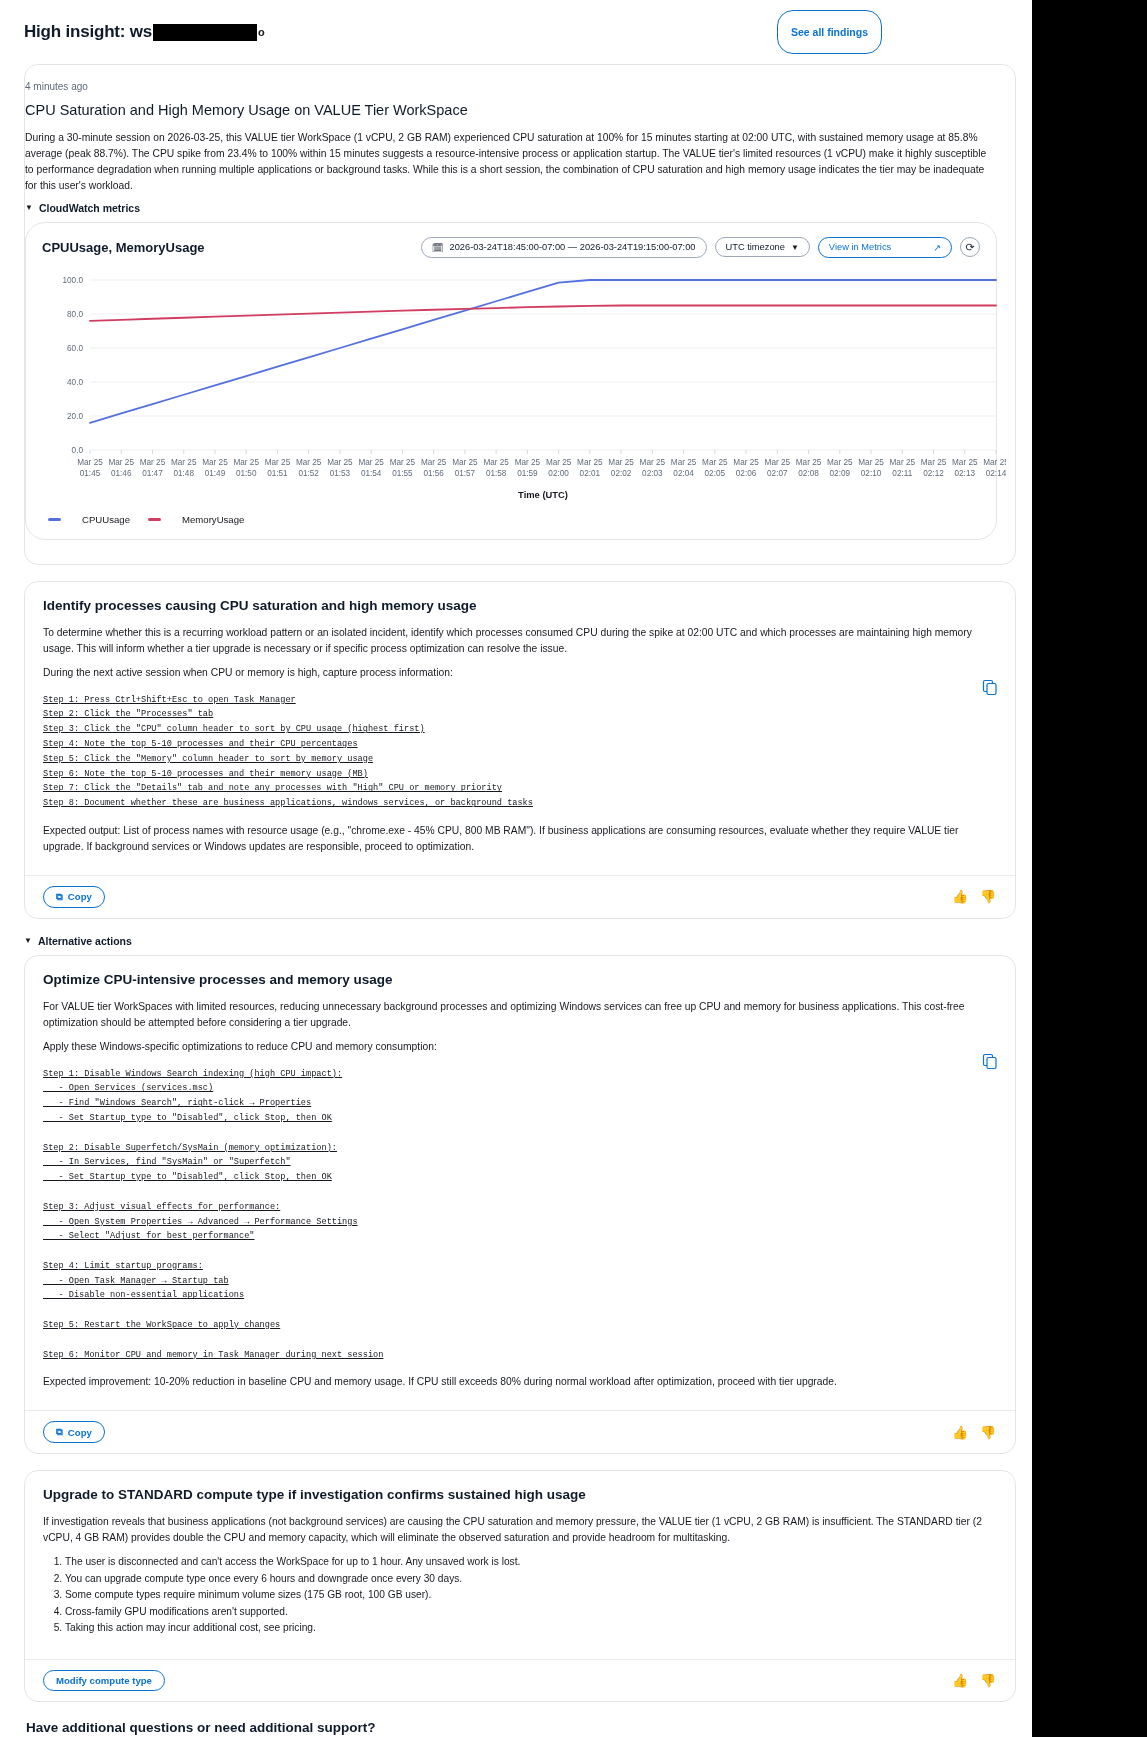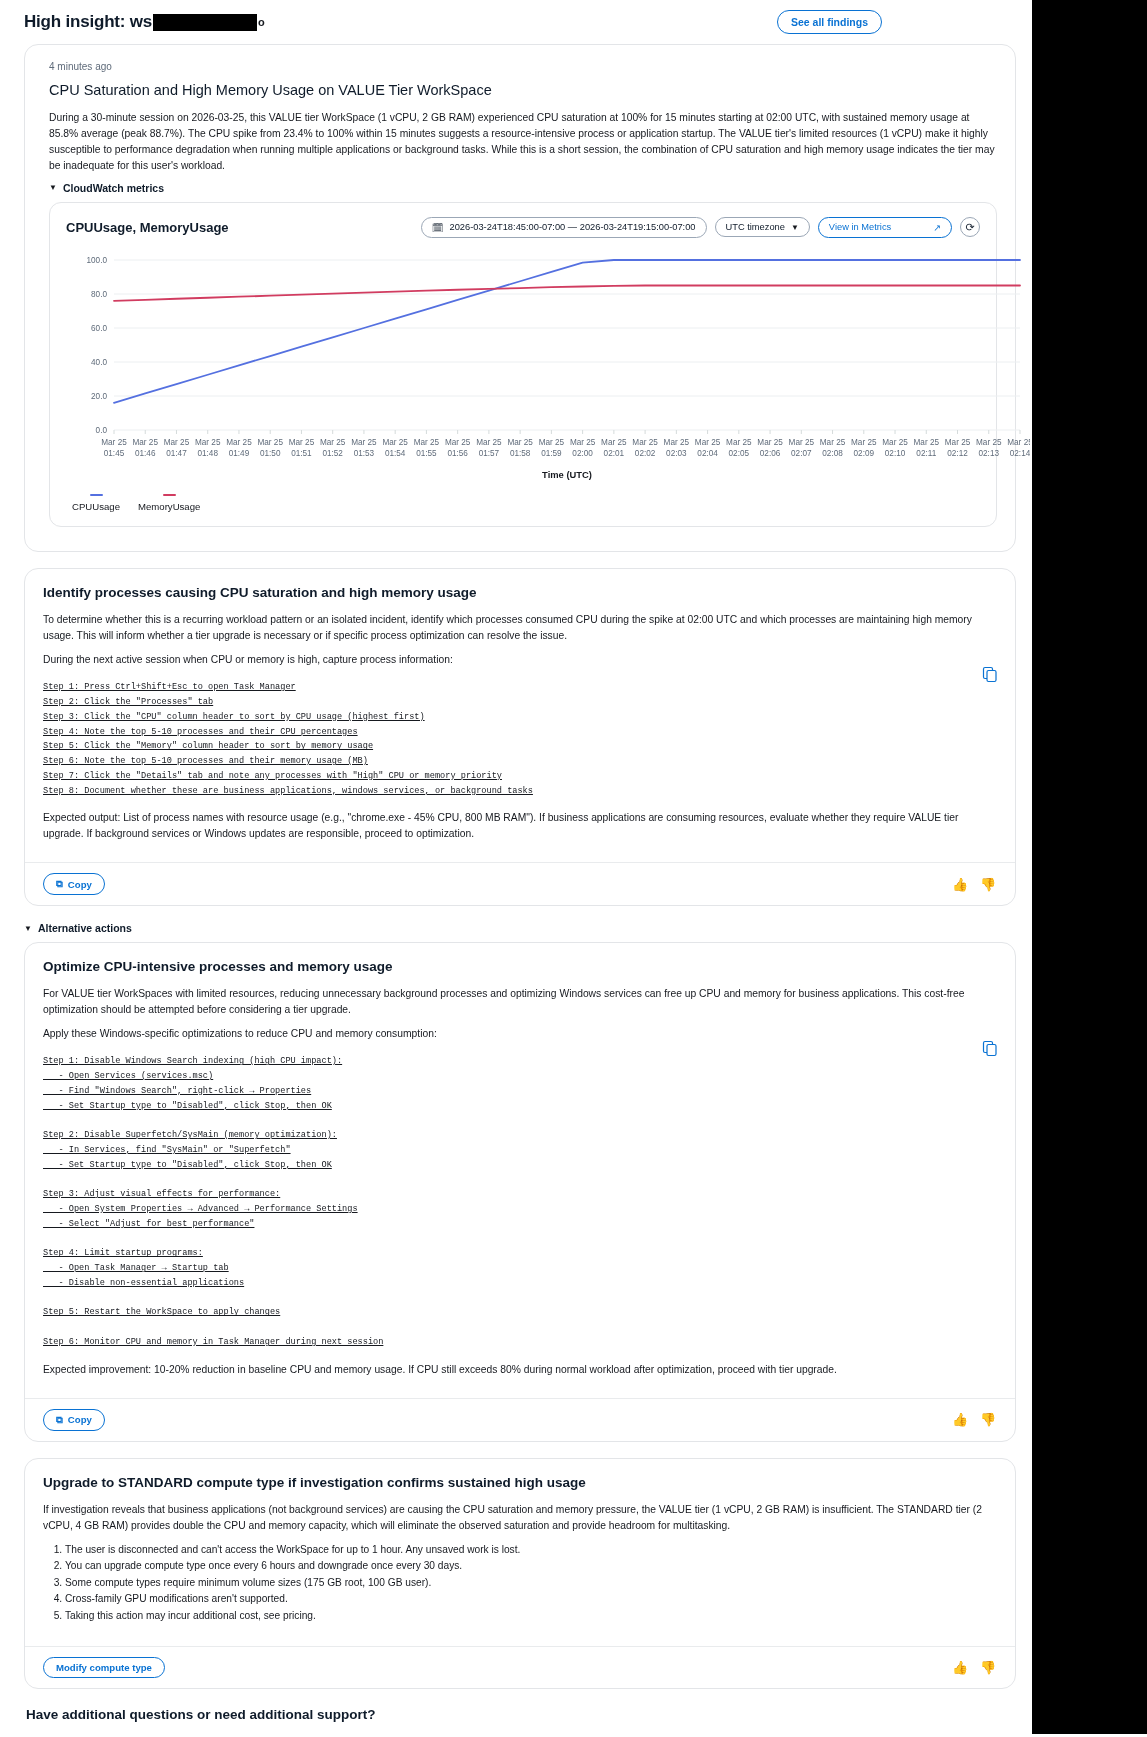--- a/index.html
+++ b/index.html
@@ -26,64 +26,64 @@
   }
   .topbar h1 {
     font-size: 17px; font-weight: 700; margin:0; letter-spacing:-.2px;
     display:flex; align-items:center; gap:0;
   }
   .redact { display:inline-block; background:#000; width:104px; height:17px; vertical-align:-3px; margin:0 1px; }
   .title-tail { font-size:11px; color:#16191f; }
   .btn {
     border:1px solid #0972d3; color:#0972d3; background:#fff;
     border-radius:16px; font-size:10.5px; font-weight:700;
-    padding:5px 13px; cursor:pointer; white-space:nowrap;
+    padding:15px 13px; cursor:pointer; white-space:nowrap;
     font-family:"Liberation Sans", sans-serif;
   }
 
   .card {
     border:1px solid #e3e5e8; border-radius:14px; background:#fff;
     margin: 0 0 16px 0;
   }
-  .card.pad { padding: 16px 18px 18px 24px; }
+  .card.pad { padding: 16px 18px 18px 0; }
 
   .timestamp { font-size:10px; color:#5f6b7a; margin-bottom:10px; }
   h2.section-title { font-size:14.5px; font-weight:400; margin:0 0 12px 0; }
   p.body { font-size:10.3px; line-height:1.55; margin:0 0 8px 0; color:#16191f; }
 
   .disclosure {
     font-size:10.5px; font-weight:700; color:#0f1b2a;
     display:flex; align-items:center; gap:6px; margin: 4px 0 8px 0;
     cursor:pointer; user-select:none;
   }
   .caret { font-size:8px; color:#16191f; }
 
   
-  .metric-card { border:1px solid #e3e5e8; border-radius:12px; margin: 6px 0 6px 0; }
+  .metric-card { border:1px solid #e3e5e8; border-radius:20px; margin: 6px 0 6px 0; }
   .metric-head {
     display:flex; align-items:center; justify-content:space-between;
     padding: 14px 16px 10px 16px; gap:8px;
   }
   .metric-title { font-size:13px; font-weight:700; }
   .metric-tools { display:flex; align-items:center; gap:8px; }
   .pill {
     border:1px solid #9ba7b6; border-radius:14px; background:#fff;
     font-size:9.3px; padding:4px 10px; display:flex; align-items:center; gap:6px;
     white-space:nowrap; color:#0f1b2a; cursor:pointer;
   }
   .pill.blue { border-color:#0972d3; color:#0972d3; font-weight:400;gap:42px; }
   .icon-round {
     width:20px;height:20px;border-radius:50%;border:1px solid #9ba7b6;
     display:flex;align-items:center;justify-content:center;font-size:11px;color:#0f1b2a;
     cursor:pointer; background:#fff;
   }
 
   .chart-wrap { padding: 4px 16px 0 16px; }
   .legend { display:flex; gap:18px; padding:10px 16px 14px 22px; }
-  .legend-item { display:flex; align-items:center; gap:5px; font-size:9.6px; color:#16191f;flex-direction:column; }
+  .legend-item { display:flex; align-items:center; gap:21px; font-size:9.6px; color:#16191f; }
   .legend-swatch { width:13px; height:2.5px; border-radius:2px; display:inline-block; }
 
   
   h3.rec-header { font-size:12.5px; font-weight:700; margin: 6px 0 10px 2px; }
   h4.action-title { font-size:13.5px; font-weight:700; margin:0 0 12px 0; }
   pre.steps {
     font-family:"Liberation Mono", monospace;
     font-size:8.6px; line-height:1.72; margin:12px 0 12px 0; color:#16191f;
     white-space:pre; overflow:visible;text-decoration:underline;
   }

